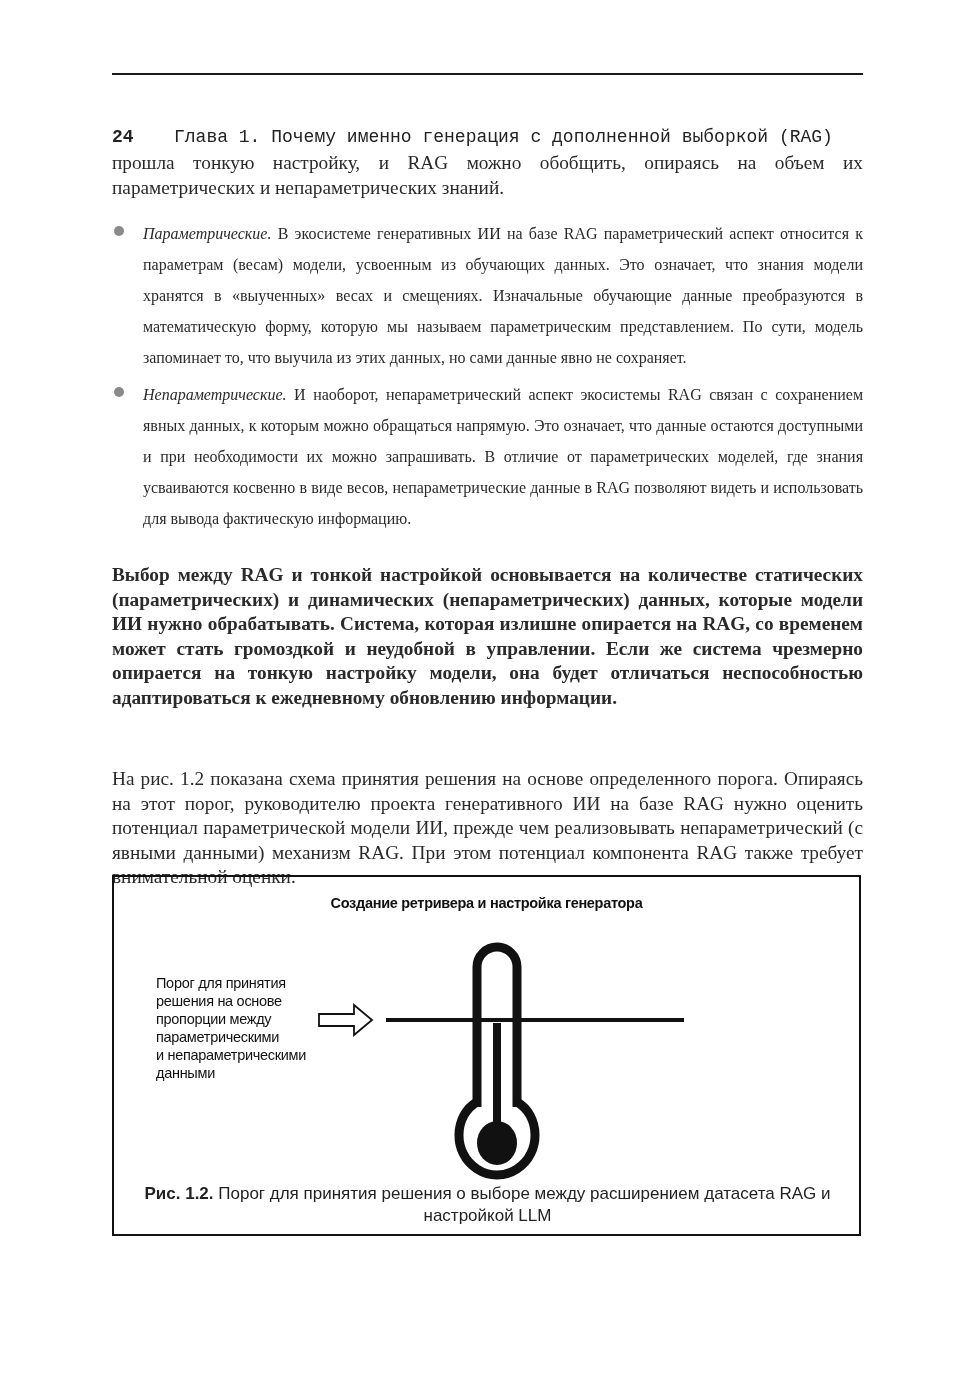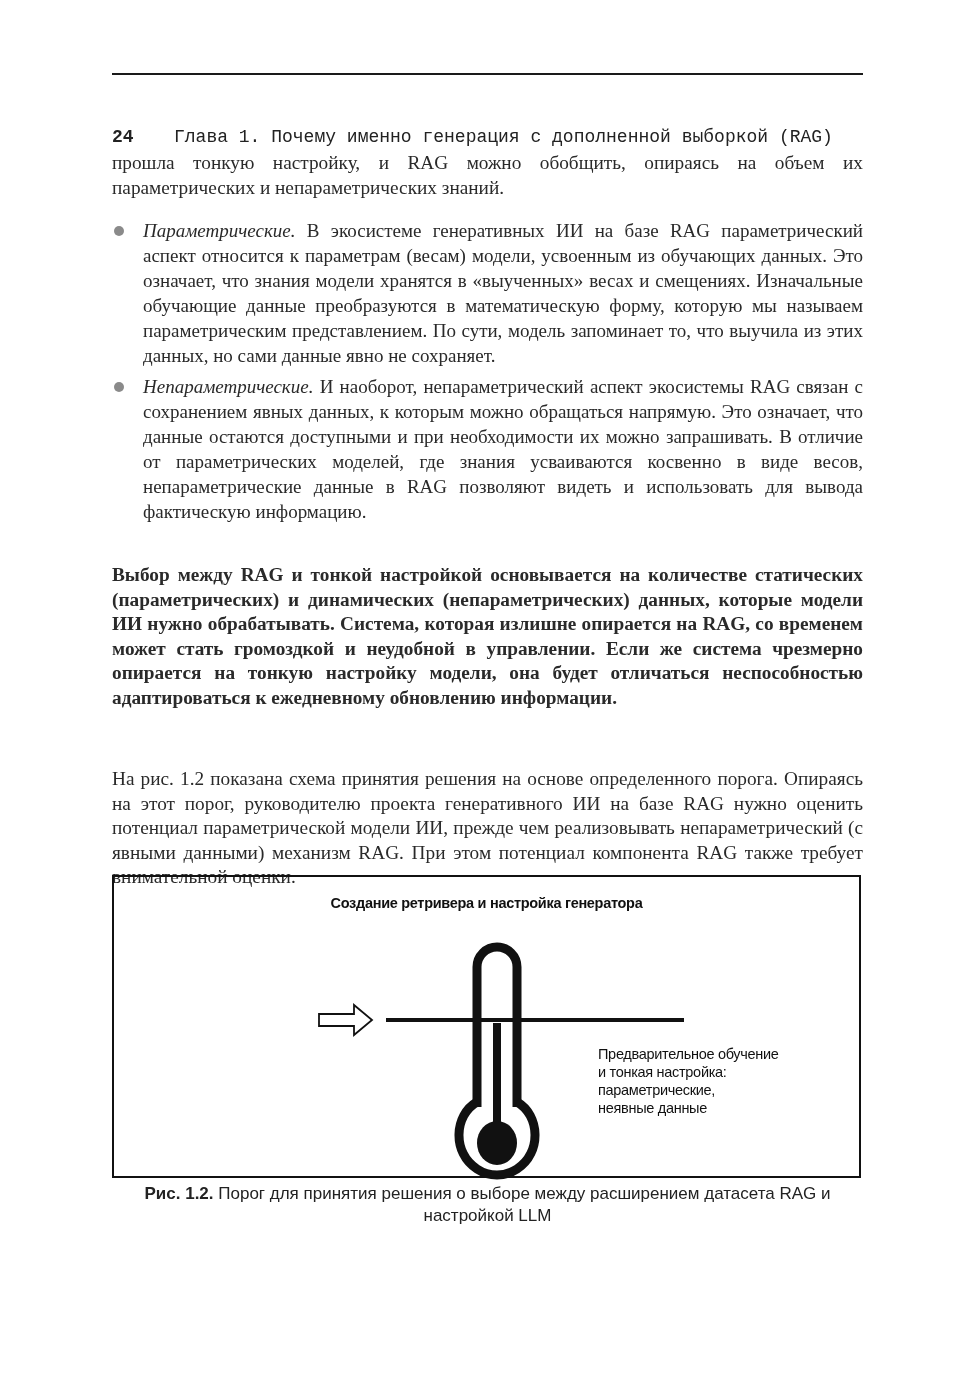--- a/index.html
+++ b/index.html
@@ -3,27 +3,27 @@
 <meta charset="utf-8">
 <style>
   html, body { margin:0; padding:0; background:#ffffff; }
   body { width:974px; height:1376px; position:relative; overflow:hidden; color:#222; }
   .rule { position:absolute; left:112px; top:73px; width:751px; height:2px; background:#1a1a1a; }
   .running-head { position:absolute; left:112px; top:83px; width:751px; font-family:Liberation Mono, monospace; font-size:18px; color:#222; white-space:nowrap;margin-top:44px; }
   .running-head .pg { font-weight:bold; display:inline-block; width:62px; }
   .body-text { position:absolute; left:112px; width:751px; font-family:"Liberation Serif", serif; font-size:19.3px; line-height:24.6px; color:#2a2a2a; text-align:justify; }
   .body-text p { margin:0; }
   .para1 { top:151px; }
-  ul.bullets { list-style:none; margin:0; padding:0; position:absolute; left:112px; top:218px; width:751px; font-family:"Liberation Serif", serif; font-size:19px; line-height:25px; color:#2a2a2a; }
+  ul.bullets { list-style:none; margin:0; padding:0; position:absolute; left:112px; top:218px; width:751px; font-family:"Liberation Serif", serif; font-size:16px; line-height:31px; color:#2a2a2a; }
   ul.bullets li { position:relative; padding-left:31px; text-align:justify; margin-bottom:6px; }
   ul.bullets li .dot { position:absolute; left:2px; top:8px; width:10px; height:10px; border-radius:50%; background:#8a8a8a; }
   ul.bullets li em { font-style:italic; }
   .para2 { top:563px;font-weight:bold; }
   .para3 { top:767px; }
-  .figure { position:absolute; left:112px; top:875px; width:749px; height:303px; border:2px solid #111; box-sizing:border-box; }
+  .figure { position:absolute; left:112px; top:875px; width:749px; height:361px; border:2px solid #111; box-sizing:border-box; }
   .fig-title { position:absolute; left:0; width:100%; top:18px; text-align:center; font-family:"Liberation Sans", sans-serif; font-weight:bold; font-size:14.5px; color:#111; letter-spacing:-0.3px; }
   .fig-label { position:absolute; font-family:"Liberation Sans", sans-serif; font-size:14.5px; line-height:18px; color:#111; letter-spacing:-0.3px; }
   .lbl-left { left:42px; top:97px; width:200px; }
   .lbl-right-top { left:484px; top:85px; width:240px; }
   .lbl-right-bot { left:484px; top:168px; width:240px; }
   .fig-svg { position:absolute; left:0; top:0; }
   .caption { position:absolute; left:112px; top:1183px; width:751px; text-align:center; font-family:"Liberation Sans", sans-serif; font-size:17px; line-height:22px; color:#222; }
   .caption .cap-num { font-weight:bold; }
 </style>
 </head>
@@ -69,25 +69,27 @@
     <g>
       <path d="M363 230 L363 90 A20 20 0 0 1 403 90 L403 230" fill="none" stroke="#111" stroke-width="9"></path>
       <path d="M363 225 C340 238 338 276 363 292 C375 300 391 300 403 292 C428 276 426 238 403 225" fill="none" stroke="#111" stroke-width="9"></path>
       <rect x="379" y="146" width="8" height="105" fill="#111"></rect>
       <ellipse cx="383" cy="266" rx="20" ry="22" fill="#111"></ellipse>
     </g>
   </svg>
 
   <div class="fig-title">Создание ретривера и настройка генератора</div>
 
+  <div class="fig-label lbl-left">
+    <div>Порог для принятия</div>
+    <div>решения на основе</div>
+    <div>пропорции между</div>
+    <div>параметрическими</div>
+    <div>и непараметрическими</div>
+    <div>данными</div>
+  </div>
 
 
-  <div class="fig-label lbl-right-bot">
-    <div>Предварительное обучение</div>
-    <div>и тонкая настройка:</div>
-    <div>параметрические,</div>
-    <div>неявные данные</div>
-  </div>
 </div>
 
 <div class="caption">
   <span class="cap-num">Рис. 1.2.</span><span> Порог для принятия решения о выборе между расширением датасета RAG и настройкой LLM</span>
 </div>
 
 </body></html>

